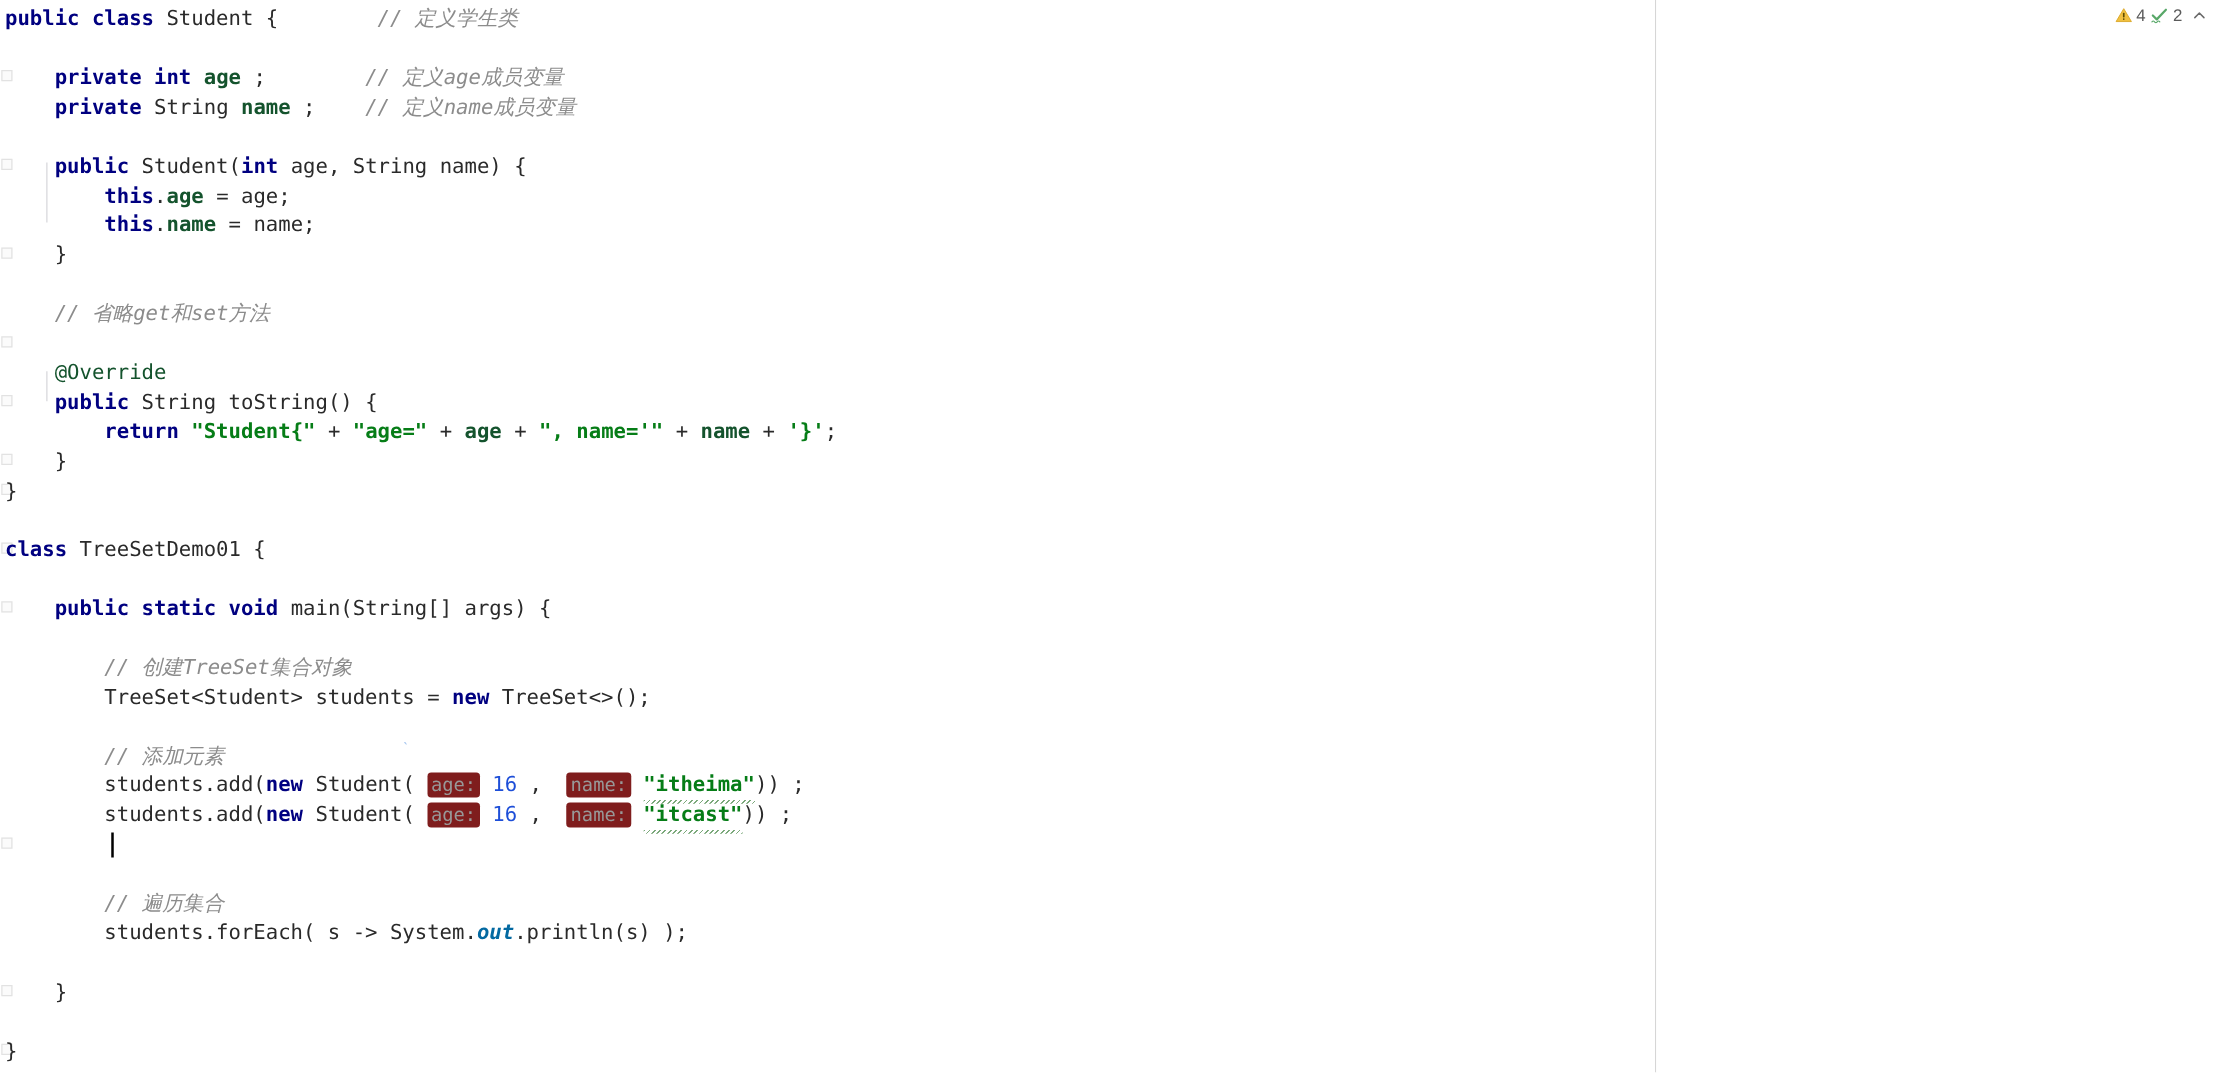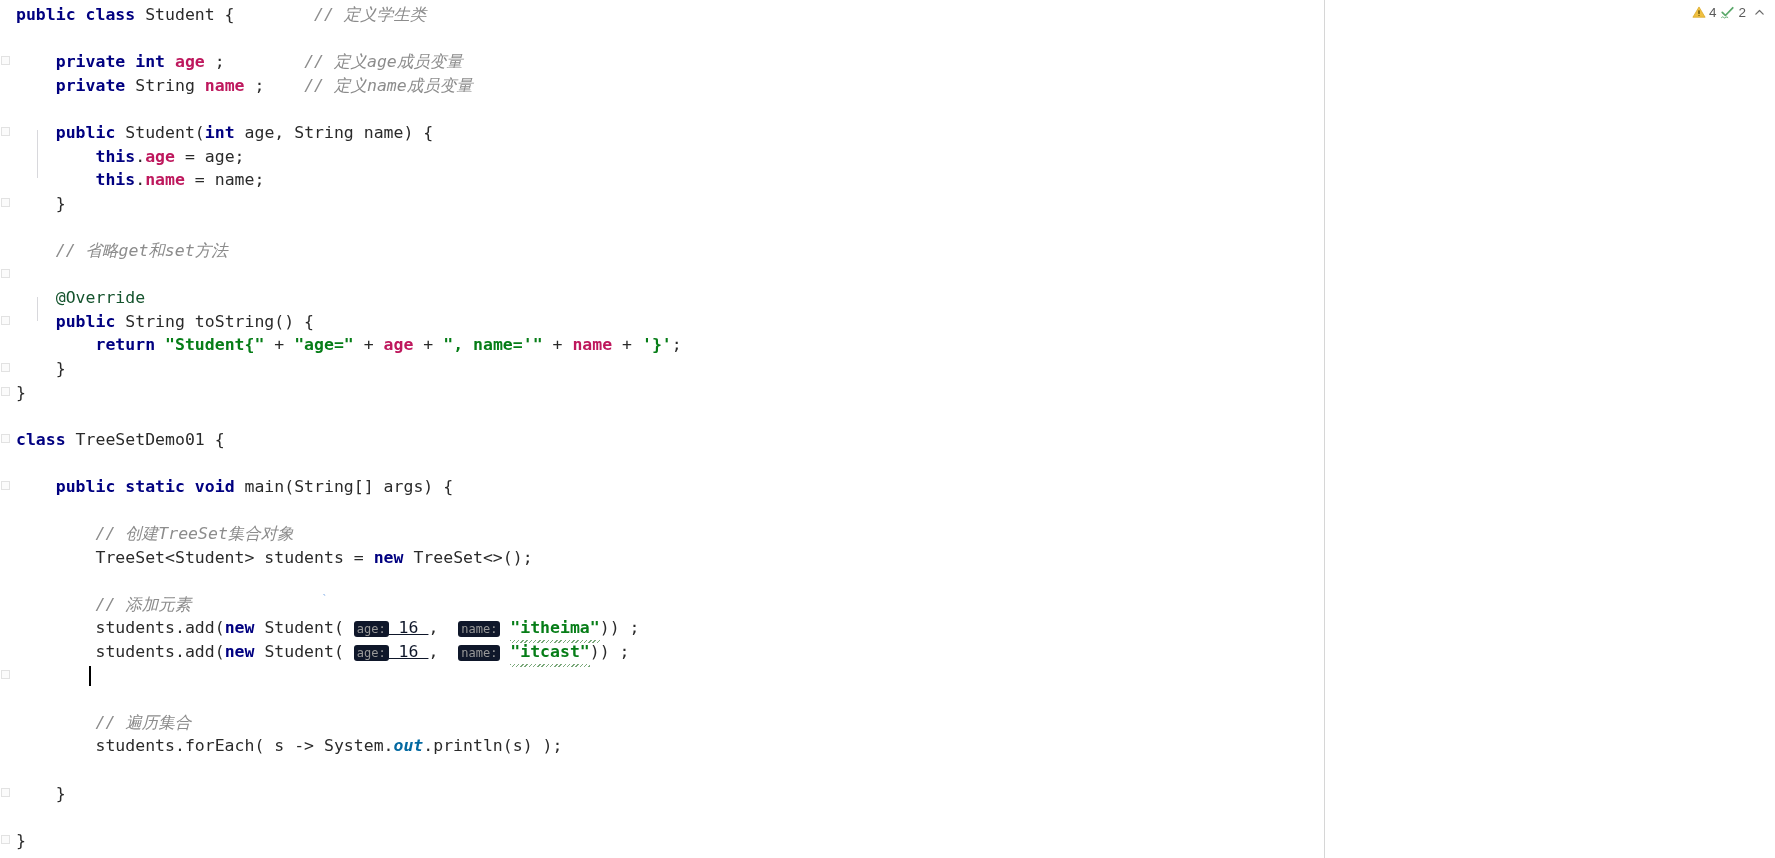--- a/index.html
+++ b/index.html
@@ -77,47 +77,47 @@
     width: 1324px;
     font-size: 16.5px;
     line-height: 23.6px;
     letter-spacing: 0px;
     white-space: pre;
   }
   .line {
     position: relative;
     height: 23.6px;
     white-space: pre;
-    padding-left: 16px;
+    padding-left: 4px;
   }
 
   
   .indent-guide {
     position: absolute;
     width: 1px;
     background: #d8d8dc;
   }
 
   
   .kw      { color: #000080; font-weight: bold; }
   .plain   { color: #2a2a2a; }
-  .field   { color: #be185d; font-weight: bold; }
+  .field   { color: #14532d; font-weight: bold; }
   .fieldi  { color: #0369a1; font-weight: bold; font-style: italic; }
   .str     { color: #067d17; font-weight: bold; }
-  .num     { color: #0f172a; text-decoration: underline; }
+  .num     { color: #1d4ed8; }
   .cmt     { color: #8c8c8c; font-style: italic; }
   .anno    { color: #14532d; }
 
   
   .hint {
-    background: #0f172a;
+    background: #7f1d1d;
     color: #989898;
     border-radius: 3px;
     padding: 1px 3px 1px 3px;
-    font-size: 12px;
+    font-size: 15px;
     font-style: normal;
   }
 
   
   .squiggle {
     position: relative;
     display: inline-block;
   }
   .squiggle::after {
     content: "";

